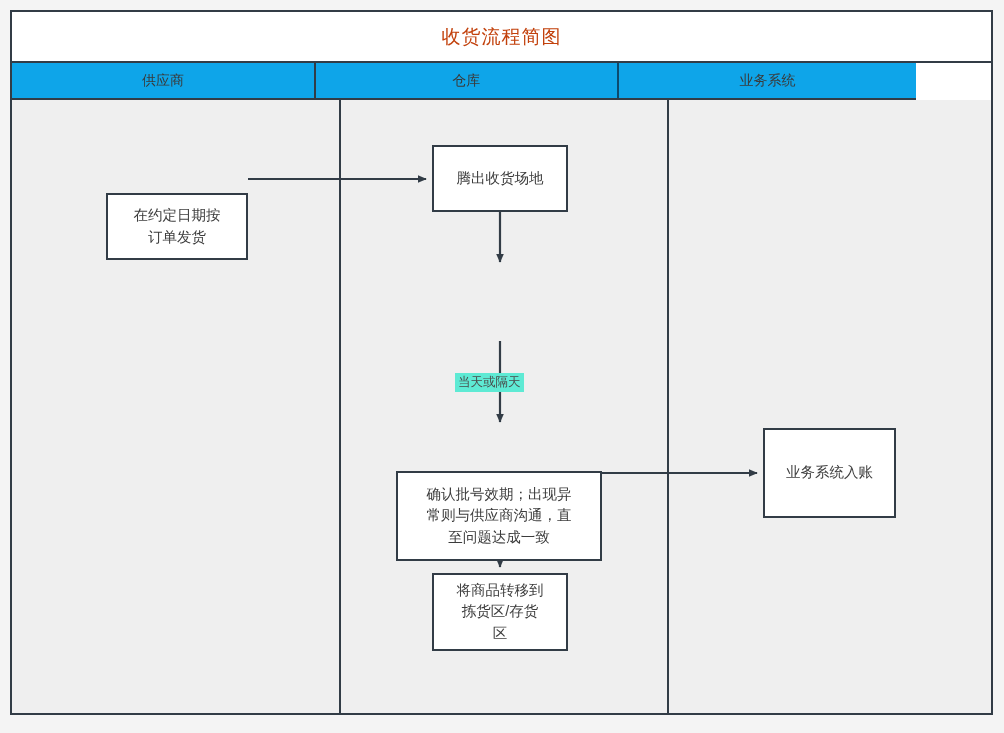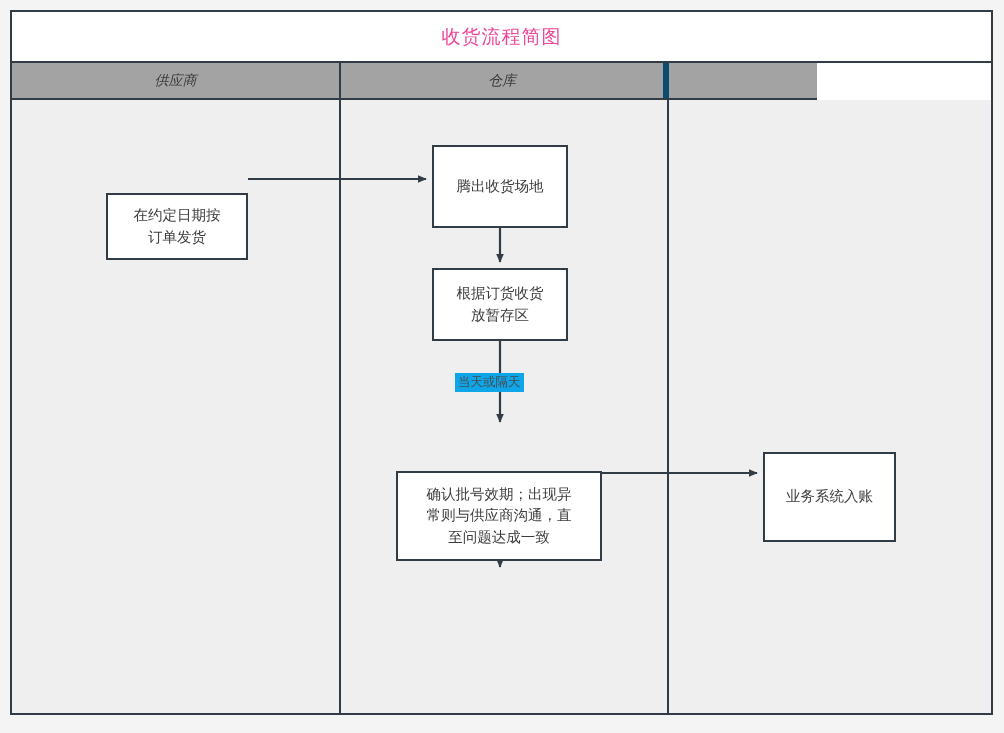--- a/index.html
+++ b/index.html
@@ -39,47 +39,46 @@
     top: 0;
     width: 979px;
     height: 51px;
     box-sizing: border-box;
     border-bottom: 2px solid #323c46;
     background: #ffffff;
     display: flex;
     align-items: center;
     justify-content: center;
     font-size: 19px;
-    color: #ec4899;
+    color: #c2410c;
     letter-spacing: 1px;
   }
 
   .lane-header-row {
     position: absolute;
     left: 0;
     top: 51px;
-    width: 805px;
+    width: 904px;
     height: 37px;
     box-sizing: border-box;
     border-bottom: 2px solid #323c46;
-    background: #a3a3a3;
+    background: #0ea5e9;
     display: flex;
-    font-style: italic;
   }
   .lane-header {
     box-sizing: border-box;
     display: flex;
     align-items: center;
     justify-content: center;
     font-size: 14px;
     color: #3a3a3a;
     height: 100%;
   }
   .lane-header.h1 { width: 329px; border-right: 2px solid #323c46; }
-  .lane-header.h2 { width: 328px; border-right: 6px solid #0c4a6e; }
+  .lane-header.h2 { width: 328px; border-right: 2px solid #0c4a6e; }
   .lane-header.h3 { width: 322px; }
 
   .lane-body {
     position: absolute;
     left: 0;
     top: 88px;
     width: 979px;
     height: 613px;
     background: #efefef;
     display: flex;
@@ -114,40 +113,41 @@
     font-size: 14.5px;
     line-height: 1.45;
     color: #3c3c3c;
     padding: 2px 8px;
     pointer-events: auto;
     white-space: pre-line;
   }
 
   .edge-label {
     position: absolute;
-    background: #0ea5e9;
+    background: #5eead4;
     font-size: 12.5px;
     color: #4a4a4a;
     padding: 1px 3px;
     white-space: nowrap;
     pointer-events: auto;
   }
 </style>
 </head>
 <body>
 
 <div id="canvas">
 
   <div class="swimlane-frame">
 
     <div class="lane-title">收货流程简图</div>
 
     <div class="lane-header-row">
       <div class="lane-header h1">供应商</div>
       <div class="lane-header h2">仓库</div>
+      <div class="lane-header h3">业务系统</div>
     </div>
 
     <div class="lane-body">
       <div class="lane-col c1"></div>
       <div class="lane-col c2"></div>
       <div class="lane-col c3"></div>
     </div>
   </div>
 
   <svg id="flow-layer" width="1004" height="733" viewBox="0 0 1004 733">
@@ -164,27 +164,28 @@
     <path d="M500,341 L500,422" fill="none" stroke="#323c46" stroke-width="2.2" marker-end="url(#arrowhead)"></path>
 
     <path d="M602,473 L757,473" fill="none" stroke="#323c46" stroke-width="2.2" marker-end="url(#arrowhead)"></path>
 
     <path d="M500,518 L500,567" fill="none" stroke="#323c46" stroke-width="2.2" marker-end="url(#arrowhead)"></path>
   </svg>
 
   <div class="node" style="left:106px; top:145px; width:142px; height:67px;margin-top:48px;">在约定日期按
 订单发货</div>
 
-  <div class="node" style="left:432px; top:145px; width:136px; height:83px;">腾出收货场地</div>
+  <div class="node" style="left:432px; top:145px; width:136px; height:67px;">腾出收货场地</div>
 
-  <div class="node" style="left:432px; top:268px; width:136px; height:73px;">根据订货收货
-放暂存区</div>
 
   <div class="node" style="left:396px; top:428px; width:206px; height:90px;margin-top:43px;">确认批号效期；出现异
 常则与供应商沟通，直
 至问题达成一致</div>
 
+  <div class="node" style="left:432px; top:573px; width:136px; height:78px;">将商品转移到
+拣货区/存货
+区</div>
 
-  <div class="node" style="left:763px; top:452px; width:133px; height:90px;">业务系统入账</div>
+  <div class="node" style="left:763px; top:428px; width:133px; height:90px;">业务系统入账</div>
 
   <div class="edge-label" style="left:455px; top:373px;">当天或隔天</div>
 
 </div>
 
 </body></html>

